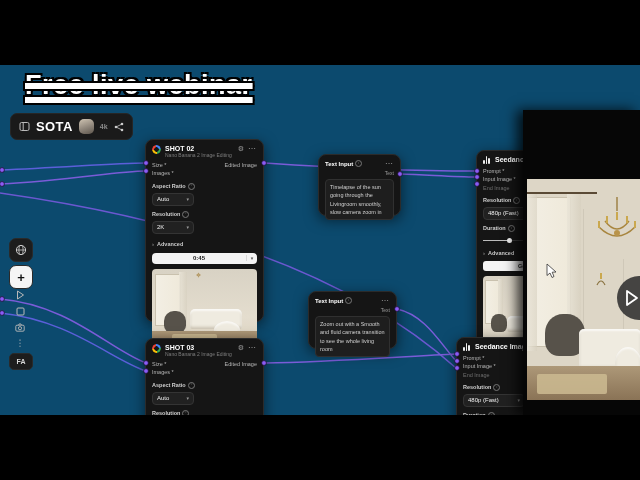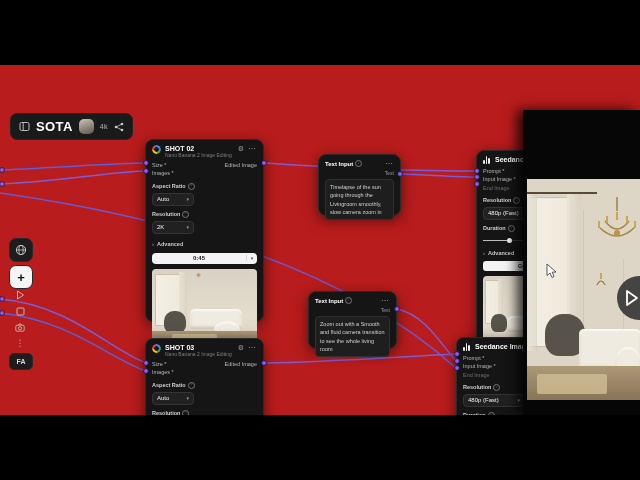--- a/index.html
+++ b/index.html
@@ -4,21 +4,21 @@
 <style>
   html,body{margin:0;padding:0;background:#000;}
   .screen{position:relative;width:640px;height:480px;background:#000;overflow:hidden;
     font-family:"Liberation Sans",sans-serif;color:#ddd;}
   
   .banner{position:absolute;left:25px;top:70px;font-size:27px;font-weight:800;color:#fff;
     letter-spacing:.5px;z-index:90;
     text-shadow:2px 2px 0 #000,-2px 2px 0 #000,2px -2px 0 #000,-2px -2px 0 #000;
     text-decoration-line:underline line-through;text-decoration-thickness:6px;text-decoration-color:#fff;}
   
-  .canvas{position:absolute;left:0;top:65px;width:640px;height:350px;background:#b91c1c;overflow:hidden;}
+  .canvas{position:absolute;left:0;top:65px;width:640px;height:350px;background:#0c4a6e;overflow:hidden;}
   svg.wires{position:absolute;left:0;top:0;z-index:4;}
   svg.ports{position:absolute;left:0;top:0;z-index:20;pointer-events:none;}
   
   .topbar{position:absolute;left:10px;top:48px;height:25px;background:#1a1a1a;border:1px solid #262626;
     border-radius:7px;display:flex;align-items:center;gap:6px;padding:0 8px;z-index:30;}
   .appname{font-size:13px;font-weight:900;color:#fff;letter-spacing:.4px;}
   .avatar{width:15px;height:15px;border-radius:5px;background:linear-gradient(160deg,#cfc4b2 0%,#8f867b 55%,#5c554c 100%);}
   .quality{font-size:7px;color:#8a8a8a;font-weight:700;}
   
   .tbtn{position:absolute;left:9px;width:22px;height:22px;border-radius:7px;background:#1d1d1d;
@@ -82,20 +82,21 @@
     background:conic-gradient(#4285f4 0 25%,#34a853 25% 50%,#fbbc05 50% 75%,#ea4335 75% 100%);
     -webkit-mask:radial-gradient(circle,transparent 0 2px,#000 2.5px);mask:radial-gradient(circle,transparent 0 2px,#000 2.5px);}
   .sdlogo{width:8px;height:8px;flex:0 0 8px;display:flex;align-items:flex-end;gap:1px;}
   .sdlogo i{display:block;width:1.5px;background:#eee;border-radius:1px;}
 </style>
 </head>
 <body>
 
 <div class="screen">
 
+  <div class="banner">Free live webinar</div>
 
   <div class="canvas">
 
     <svg class="wires" width="640" height="350">
       <path d="M0,105 C70,102 115,98 146,98" stroke="#5b5fd9" stroke-width="1.5" fill="none"></path>
       <path d="M0,119 C70,116 115,106 146,106" stroke="#7a5cd8" stroke-width="1.5" fill="none"></path>
       <path d="M0,128 C140,148 330,190 456,303" stroke="#6b58d0" stroke-width="1.5" fill="none"></path>
       <path d="M0,234 C70,240 110,285 146,298" stroke="#7a5cd8" stroke-width="1.5" fill="none"></path>
       <path d="M0,248 C70,255 112,295 146,306" stroke="#5b5fd9" stroke-width="1.5" fill="none"></path>
       <path d="M265,98 C340,103 420,106 476,106" stroke="#7a5cd8" stroke-width="1.5" fill="none"></path>

